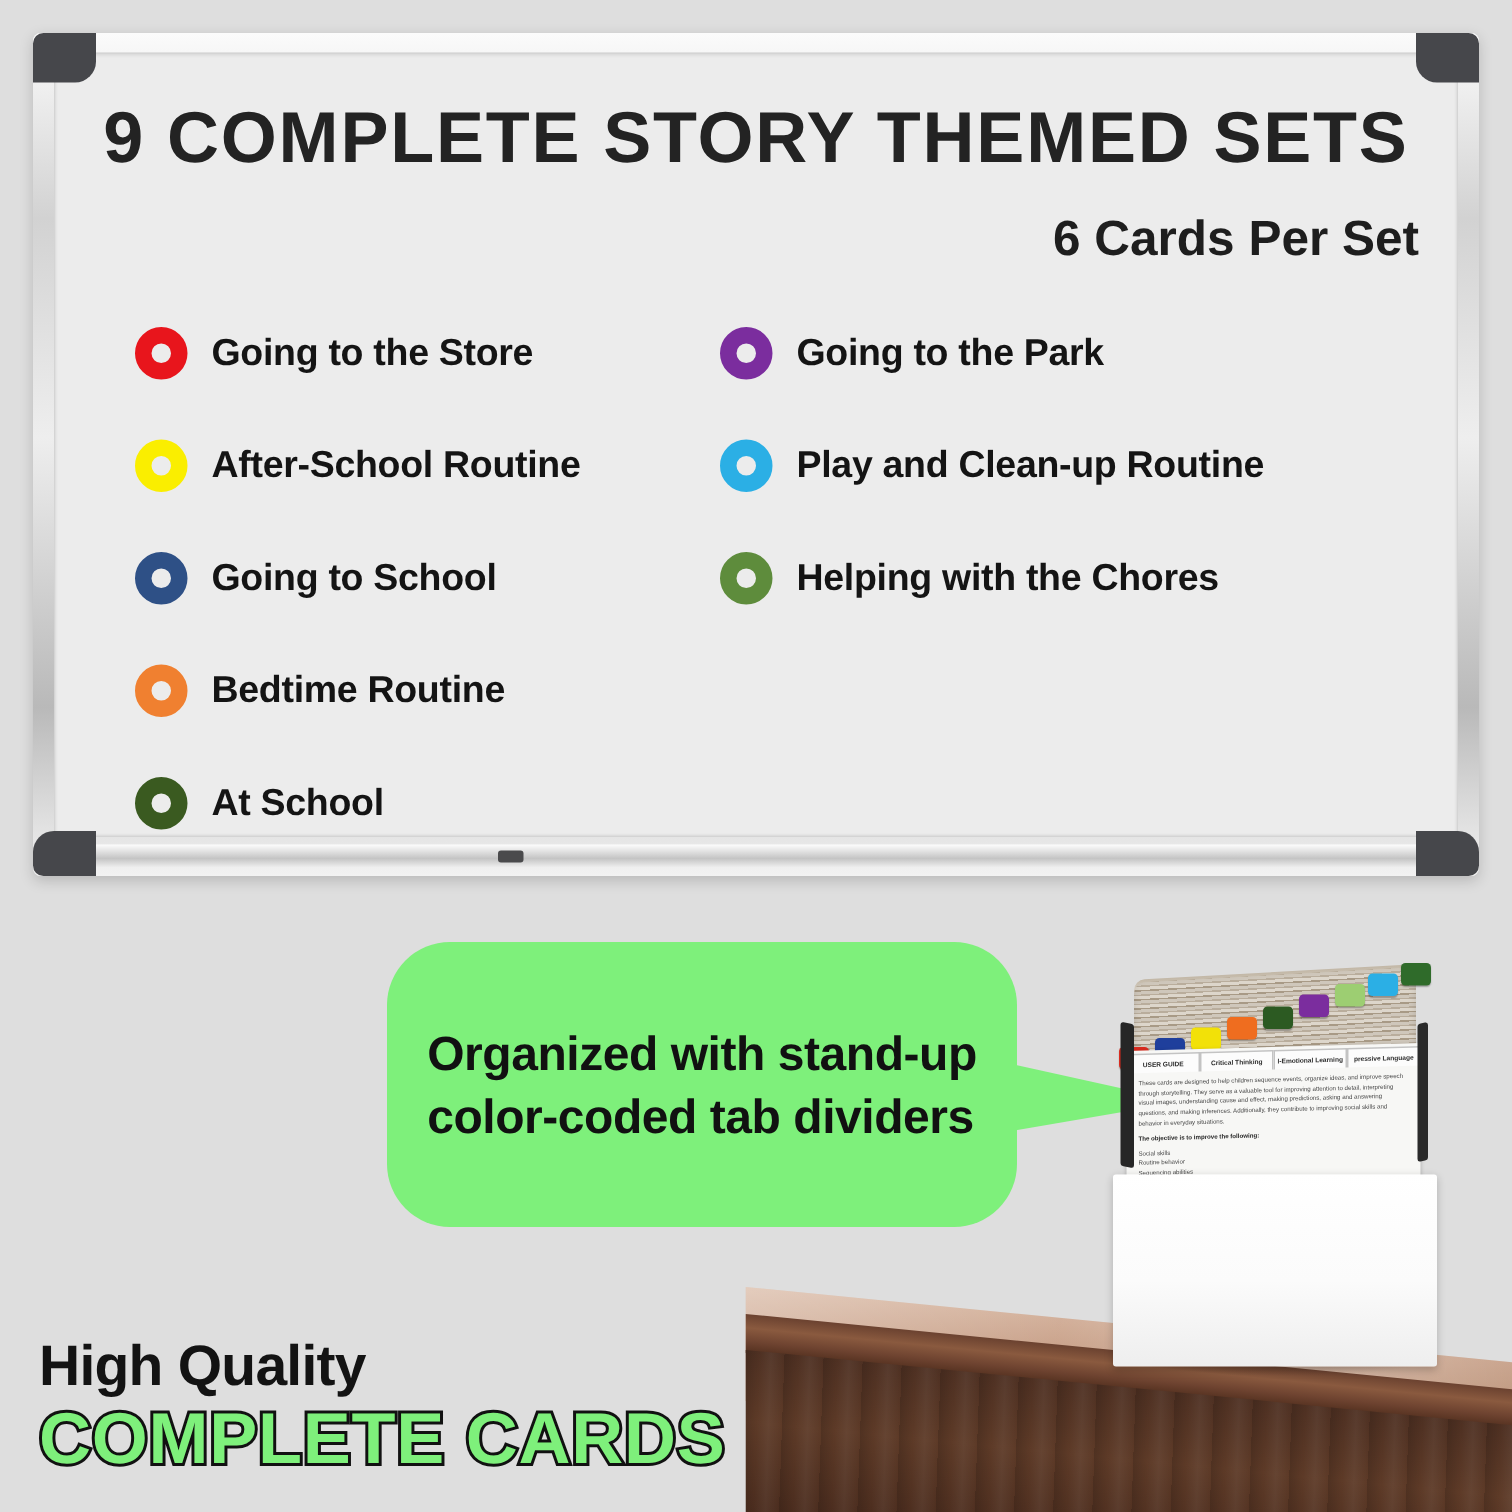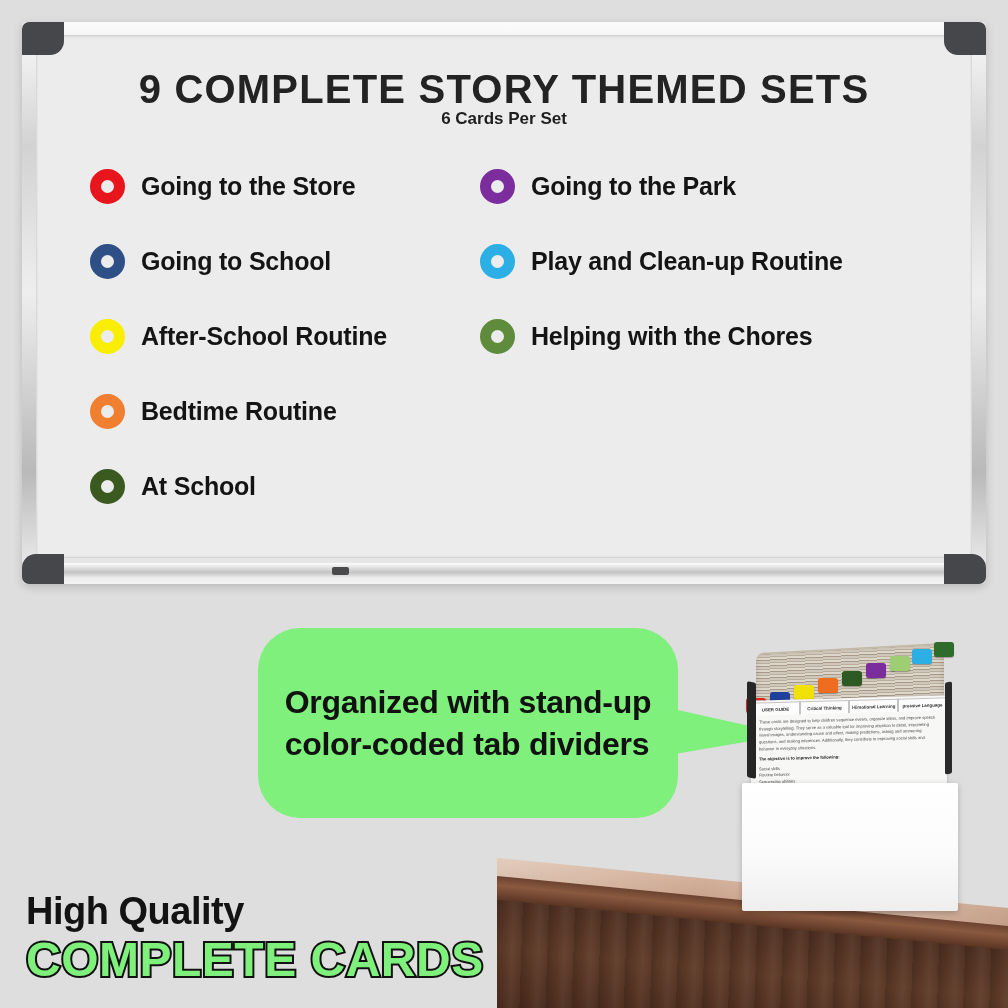--- a/index.html
+++ b/index.html
@@ -58,32 +58,33 @@
   .wb-corner.br { right:0; bottom:0; border-radius:0 14px 7px 0; height:30px; }
 
   
   .wb-content {
     position:absolute;
     left:14px; top:13px; right:14px; bottom:26px;
     padding:20px 26px 0 26px;
   }
   .wb-title {
     text-align:center;
-    font-size:40px;
+    font-size:48px;
     font-weight:bold;
     letter-spacing:1.2px;
     color:#232323;
     line-height:1.0;
     margin-top:14px;
   }
   .wb-subtitle {
-    text-align:center;
-    font-size:17px;
+    text-align:right;
+    font-size:33px;
     font-weight:bold;
     color:#1e1e1e;
+    margin-top:23px;
   }
 
   .lists {
     position:relative;
     margin-top:20px;
     height:330px;
   }
   .list-col { position:absolute; top:0; }
   .list-col.left  { left:28px;  width:420px; }
   .list-col.right { left:418px; width:510px; }
@@ -328,26 +329,26 @@
     <div class="wb-title">9 COMPLETE STORY THEMED SETS</div>
     <div class="wb-subtitle">6 Cards Per Set</div>
 
     <div class="lists">
       <div class="list-col left" id="left-col">
           <div class="list-item">
             <div class="bullet" style="border-color: rgb(232, 21, 28);"></div>
             <div class="item-label">Going to the Store</div>
           </div>
           <div class="list-item">
+            <div class="bullet" style="border-color: rgb(250, 238, 0);"></div>
+            <div class="item-label">After-School Routine</div>
+          </div>
+          <div class="list-item">
             <div class="bullet" style="border-color: rgb(46, 80, 134);"></div>
             <div class="item-label">Going to School</div>
-          </div>
-          <div class="list-item">
-            <div class="bullet" style="border-color: rgb(250, 238, 0);"></div>
-            <div class="item-label">After-School Routine</div>
           </div>
           <div class="list-item">
             <div class="bullet" style="border-color: rgb(240, 128, 48);"></div>
             <div class="item-label">Bedtime Routine</div>
           </div>
           <div class="list-item">
             <div class="bullet" style="border-color: rgb(58, 90, 32);"></div>
             <div class="item-label">At School</div>
           </div>
         </div>

